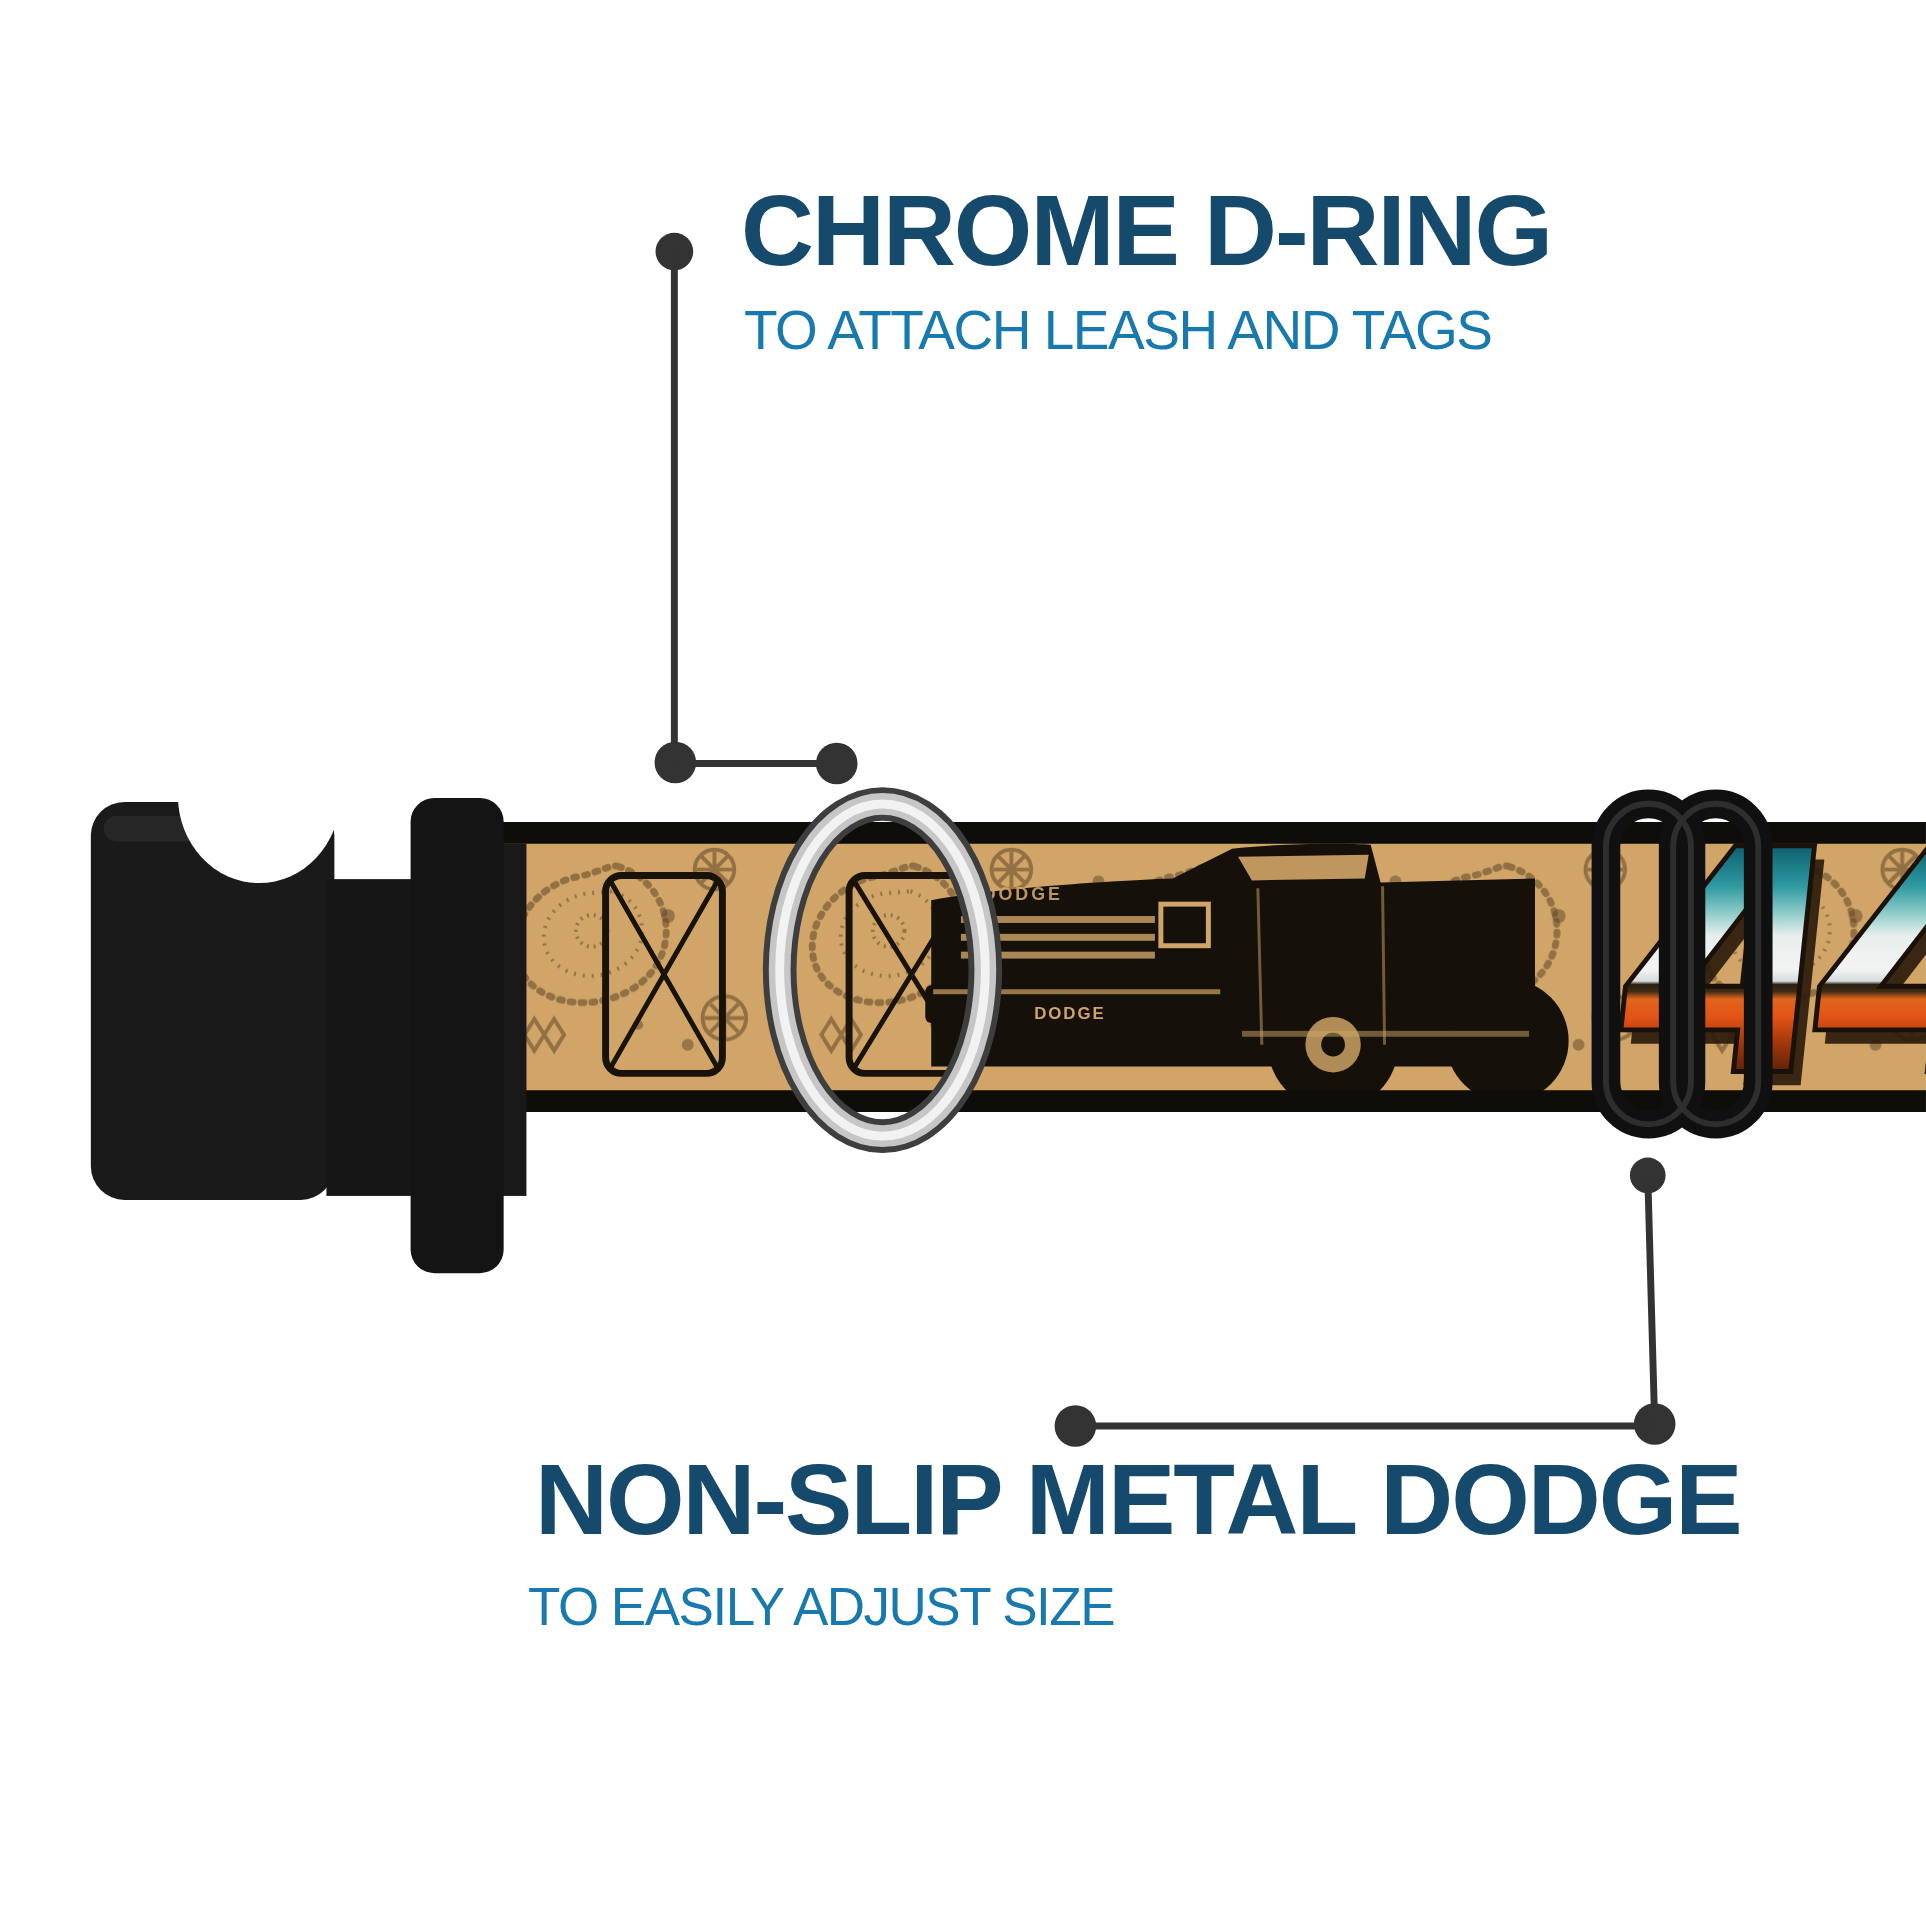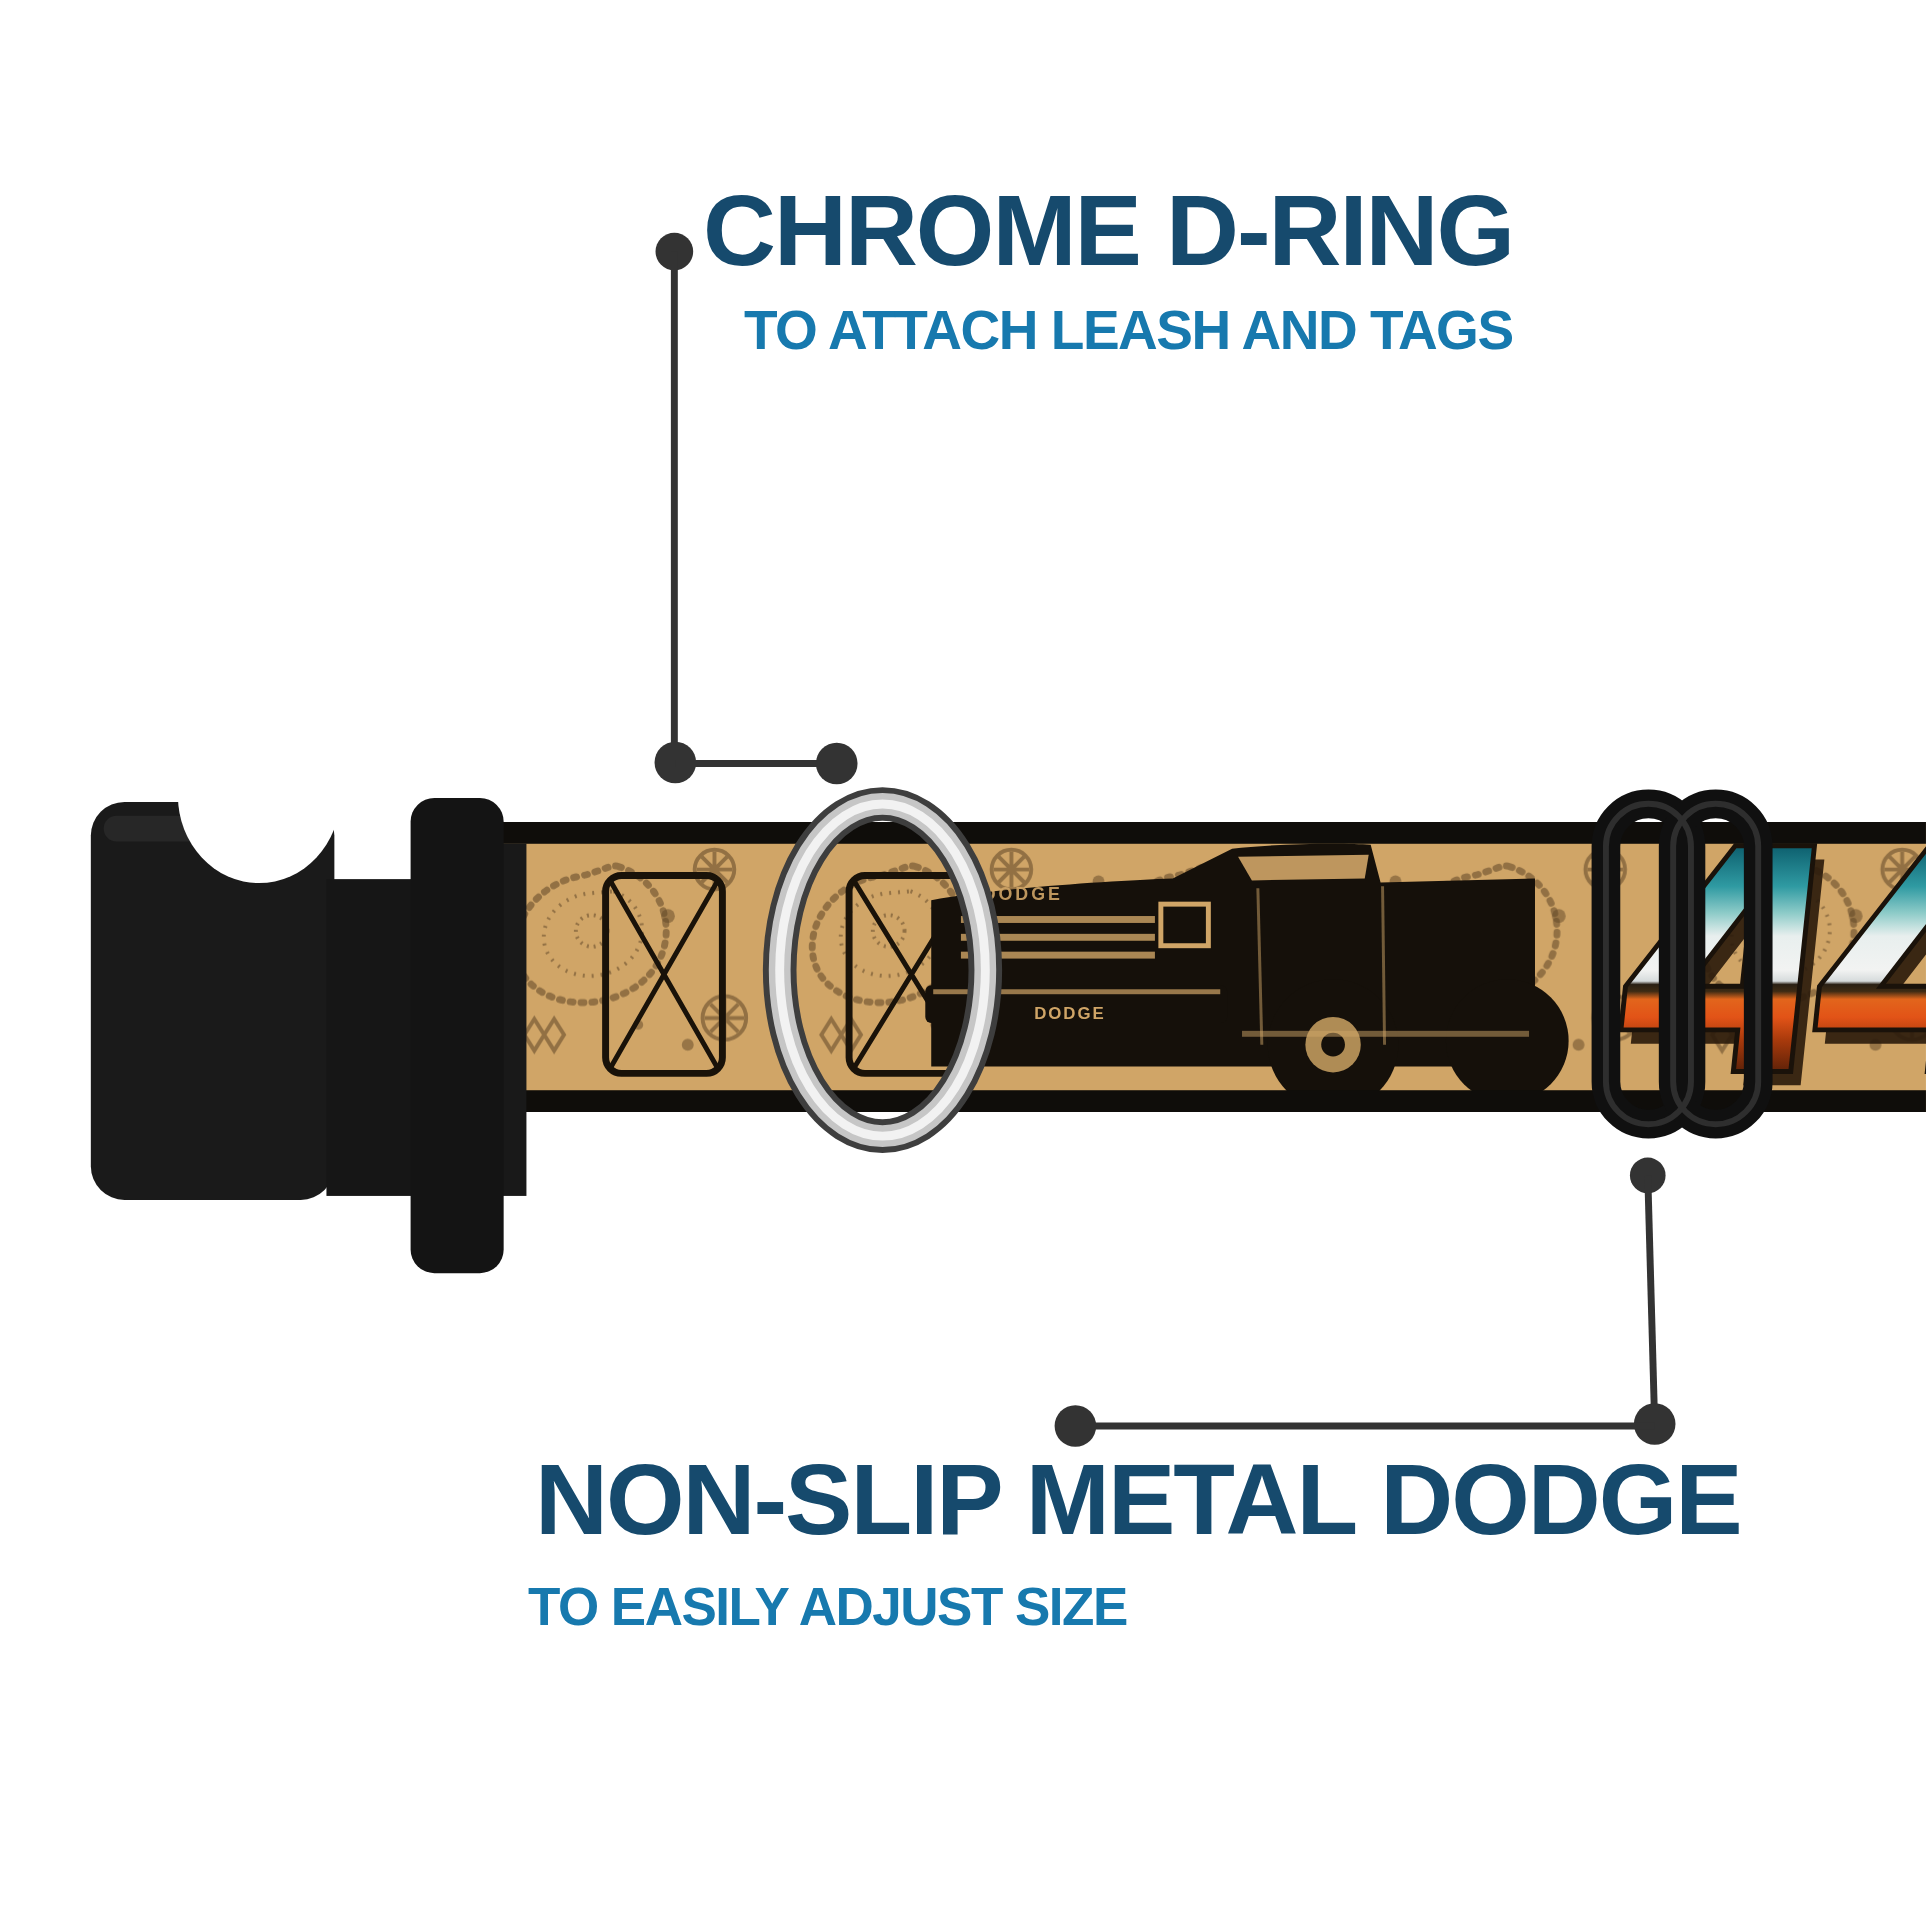--- a/index.html
+++ b/index.html
@@ -1,21 +1,21 @@
 <!DOCTYPE html>
 <html><head>
 <meta charset="utf-8">
 <style>
   html,body{margin:0;padding:0;background:#ffffff;}
   body{width:1927px;height:1927px;position:relative;overflow:hidden;
        font-family:"Liberation Sans",sans-serif;}
   .abs{position:absolute;}
   .callout-title{font-weight:bold;color:#164a6d;font-size:101px;letter-spacing:-2px;line-height:1;white-space:nowrap;}
-  .callout-subtitle{font-weight:bold;color:#1779ae;font-size:55px;letter-spacing:-1.5px;line-height:1;white-space:nowrap;}
-  #top-title{left:703px;top:180px;}
+  .callout-subtitle{font-weight:normal;color:#1779ae;font-size:55px;letter-spacing:-1.5px;line-height:1;white-space:nowrap;}
+  #top-title{left:741px;top:180px;}
   #top-subtitle{left:744px;top:303px;}
   #bottom-title{left:535px;top:1449px;}
   #bottom-subtitle{left:528px;top:1580px;font-size:53px;}
   #band{left:465px;top:822px;width:1461px;height:290px;z-index:1;}
   #dring{left:752px;top:782px;z-index:2;}
   #loop{left:1584px;top:788px;z-index:3;}
   #buckle{left:74px;top:782px;z-index:4;}
   #callout-lines{left:0;top:0;z-index:5;pointer-events:none;}
   .txt{z-index:6;}
 </style>

